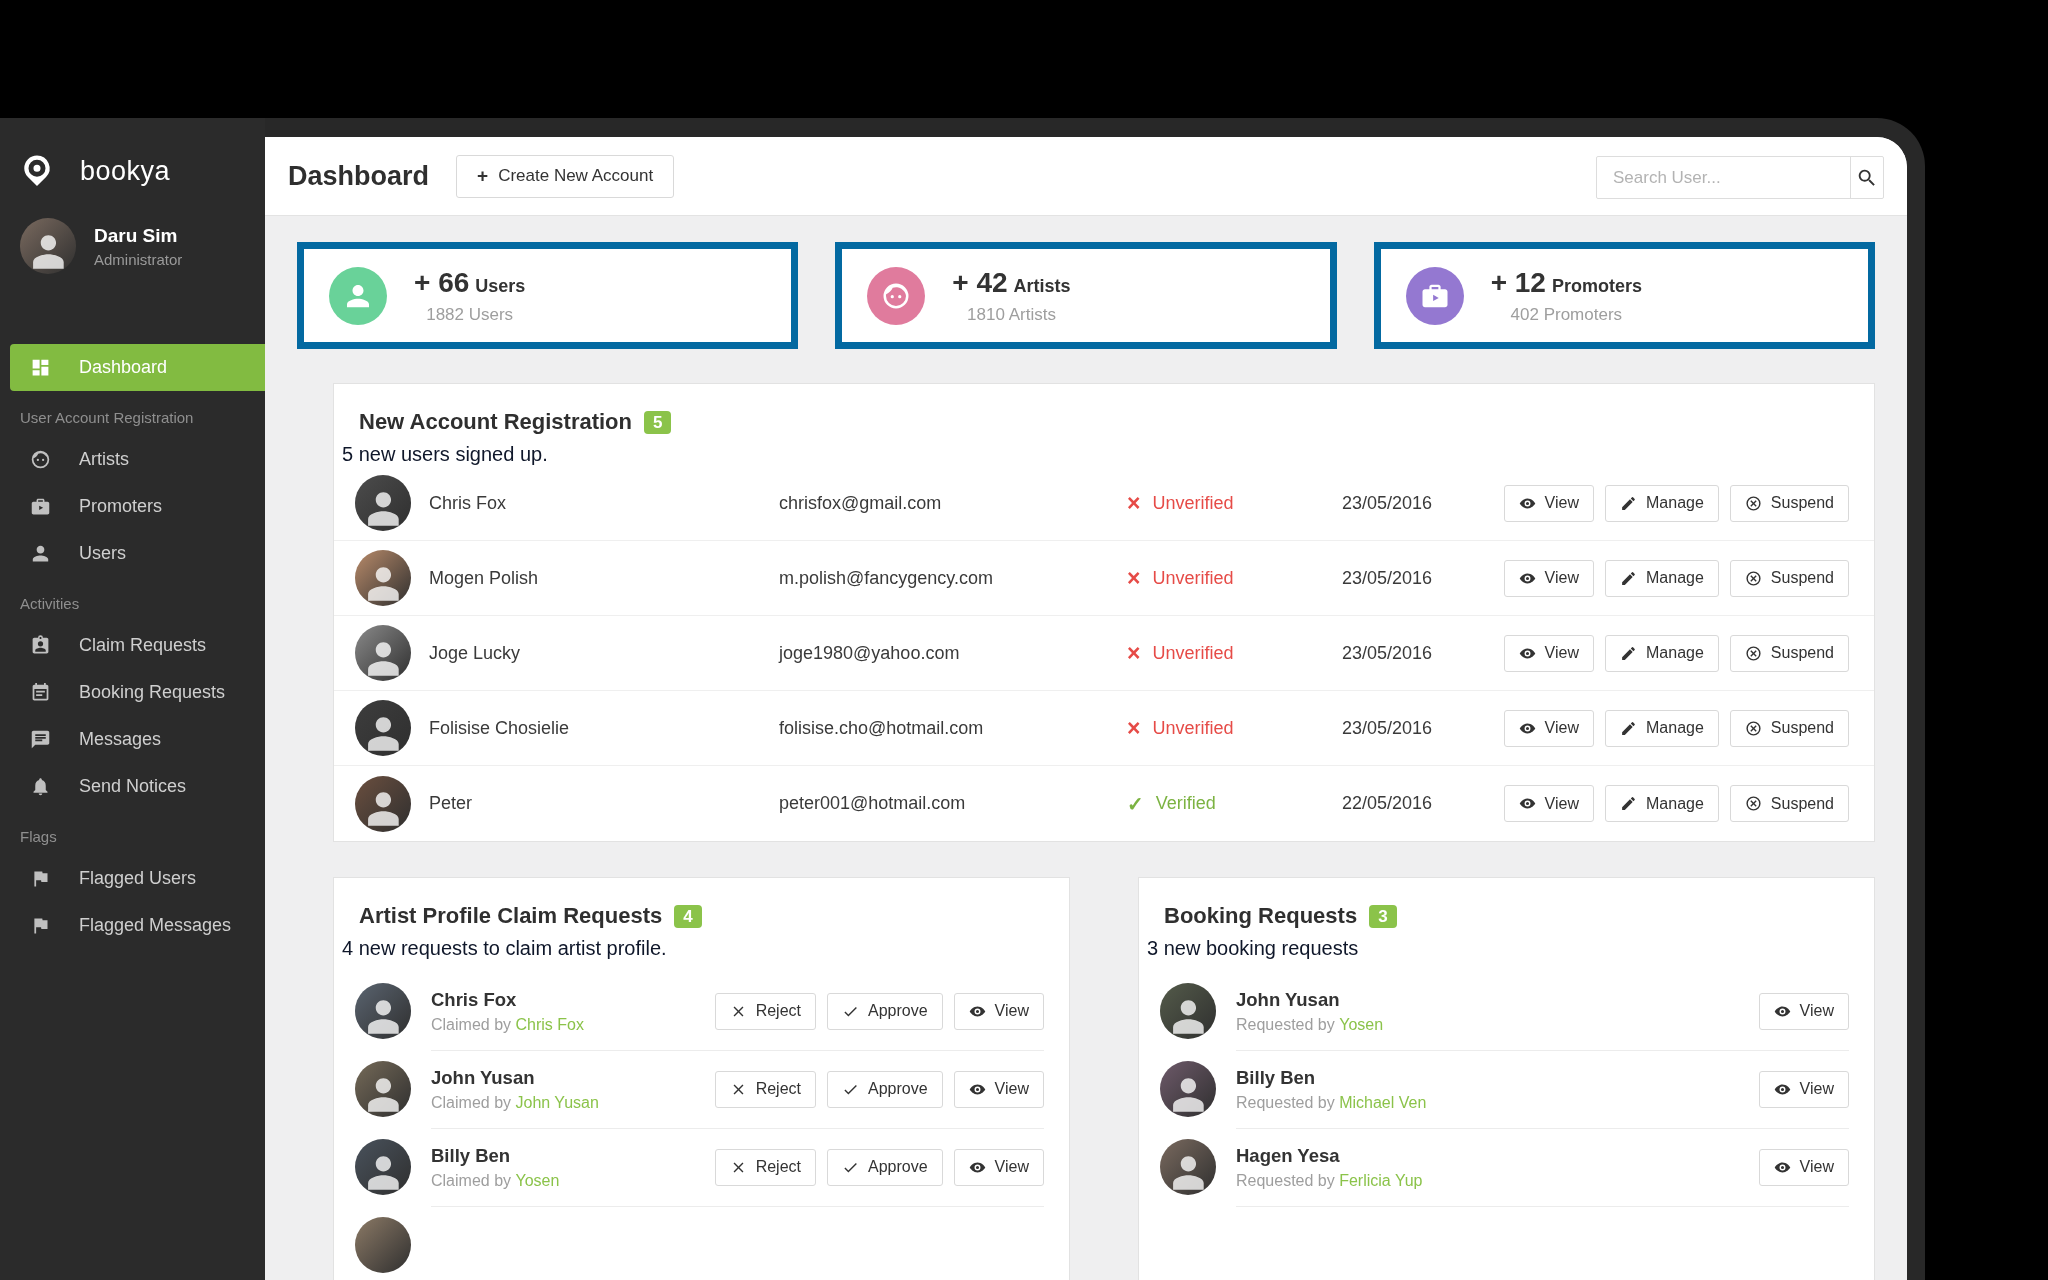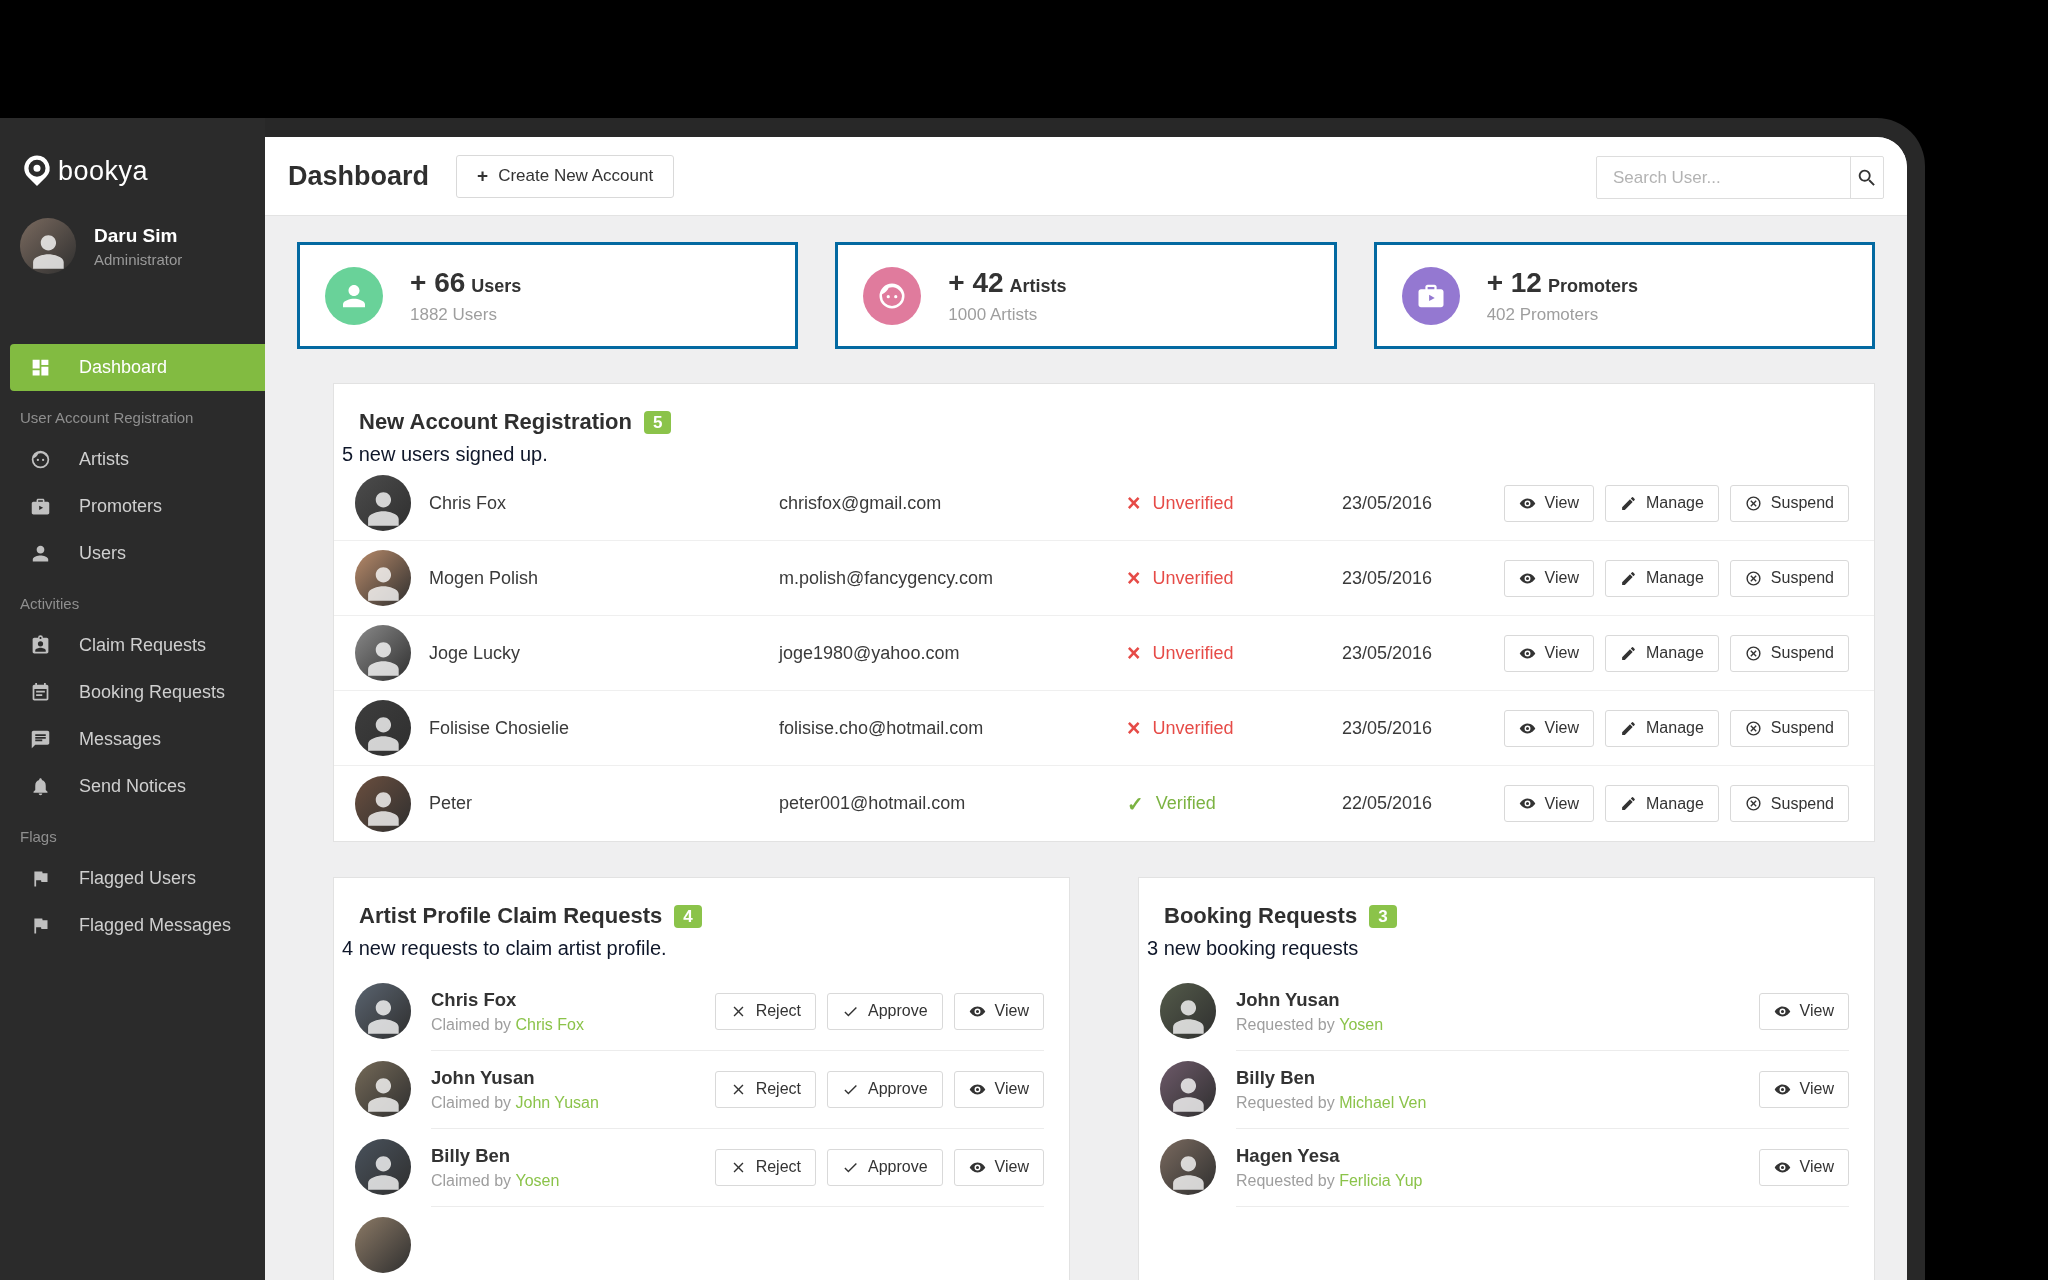--- a/index.html
+++ b/index.html
@@ -14,21 +14,21 @@
   
   .window {
     position:absolute; left:0; top:118px; width:1925px; height:1162px;
     background:#282828; border-top-right-radius:48px;
   }
   
   .sidebar {
     position:absolute; left:0; top:0; width:265px; height:100%;
     background:#2b2b2b; color:#d6d6d6;
   }
-  .logo { display:flex; align-items:center; gap:4px; padding:36px 0 0 20px; }
+  .logo { display:flex; align-items:center; gap:26px; padding:36px 0 0 20px; }
   .logo svg { width:34px; height:34px; }
   .logo-text { color:#fff; font-size:27px; font-weight:400; letter-spacing:.5px; }
   .profile { display:flex; align-items:center; gap:18px; padding:30px 0 0 20px; }
   .avatar {
     width:56px; height:56px; border-radius:50%;
     background:#6b6b6b; overflow:hidden; position:relative; flex:0 0 auto;
   }
   .avatar svg { position:absolute; left:10%; top:14%; width:80%; height:86%; }
   .p-name { color:#fff; font-size:19px; font-weight:700; }
   .p-role { color:#9a9a9a; font-size:15px; margin-top:4px; }
@@ -73,22 +73,22 @@
   .search input::placeholder { color:#b3b3b3; }
   .search-btn {
     width:56px; border-left:1px solid #ddd; display:flex;
     align-items:center; justify-content:center; cursor:pointer;
   }
   .search-btn svg { width:22px; height:22px; }
   .page { padding:0 32px; }
   
   .stats { display:flex; gap:37px; margin-top:26px; }
   .stat-card {
-    flex:1; height:107px; background:#fff; border:3px solid #0369a1;
-    display:flex; align-items:center; padding-left:25px; gap:27px;
+    flex:1; height:107px; background:#fff; border:7px solid #0369a1;
+    display:flex; align-items:center; padding-left:25px; gap:27px;text-align:center;
   }
   .stat-icon {
     width:58px; height:58px; border-radius:50%;
     display:flex; align-items:center; justify-content:center;
   }
   .stat-icon svg { width:30px; height:30px; }
   .stat-icon.green  { background:#69d299; }
   .stat-icon.pink   { background:#e07b9d; }
   .stat-icon.purple { background:#9478d1; }
   .stat-delta { font-size:28px; font-weight:700; color:#333; }
@@ -330,21 +330,21 @@
           </div>
         </div>
         <div class="stat-card">
           <div class="stat-icon pink">
             <svg viewBox="0 0 24 24">
                 <use href="#i-face" class="ic-white"></use>
               </svg>
           </div>
           <div>
             <span class="stat-delta">+ 42</span><span class="stat-unit">Artists</span>
-            <div class="stat-total">1000 Artists</div>
+            <div class="stat-total">1810 Artists</div>
           </div>
         </div>
         <div class="stat-card">
           <div class="stat-icon purple">
             <svg viewBox="0 0 24 24">
                 <use href="#i-briefcase" class="ic-white"></use>
               </svg>
           </div>
           <div>
             <span class="stat-delta">+ 12</span><span class="stat-unit">Promoters</span>

